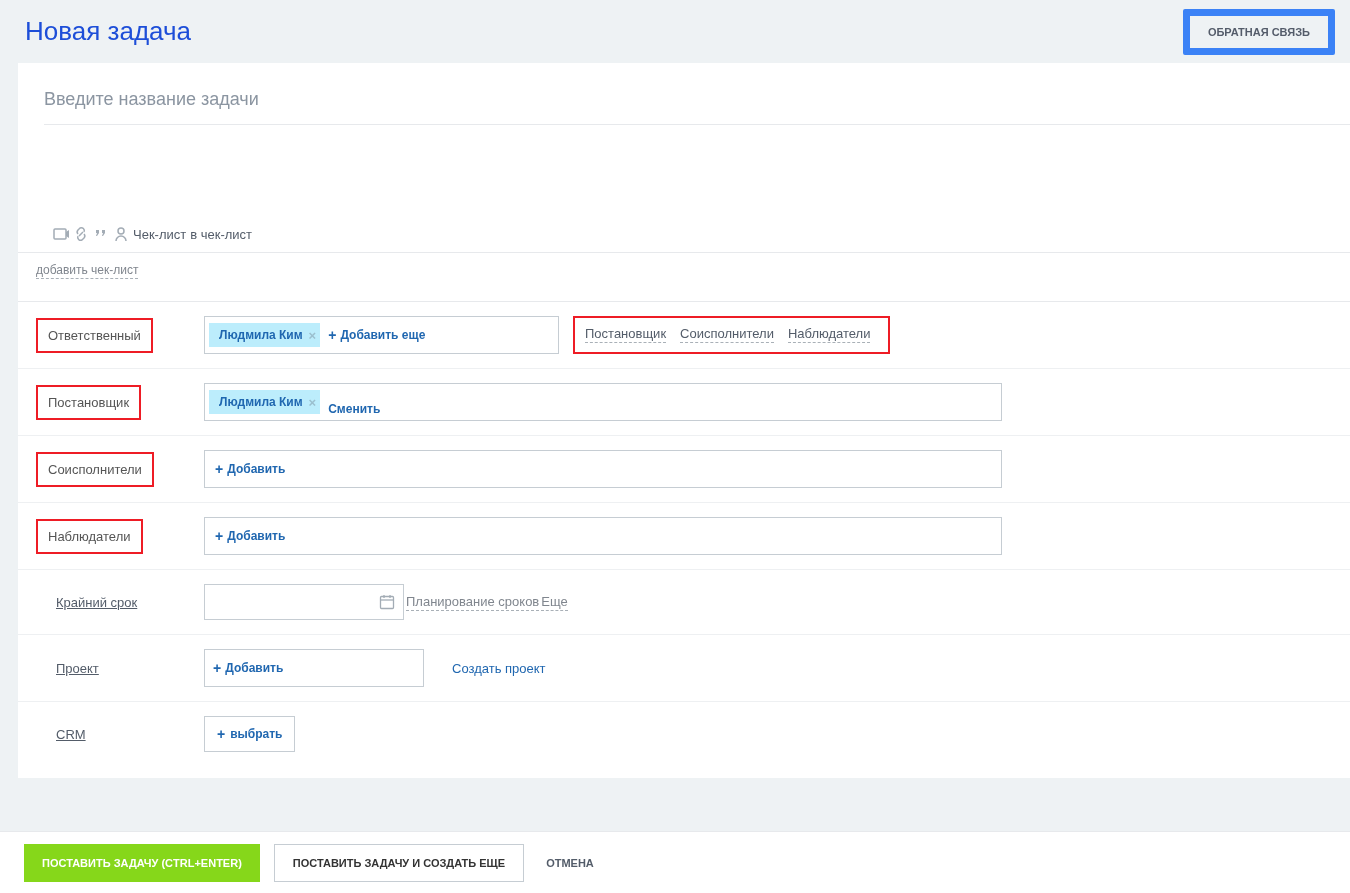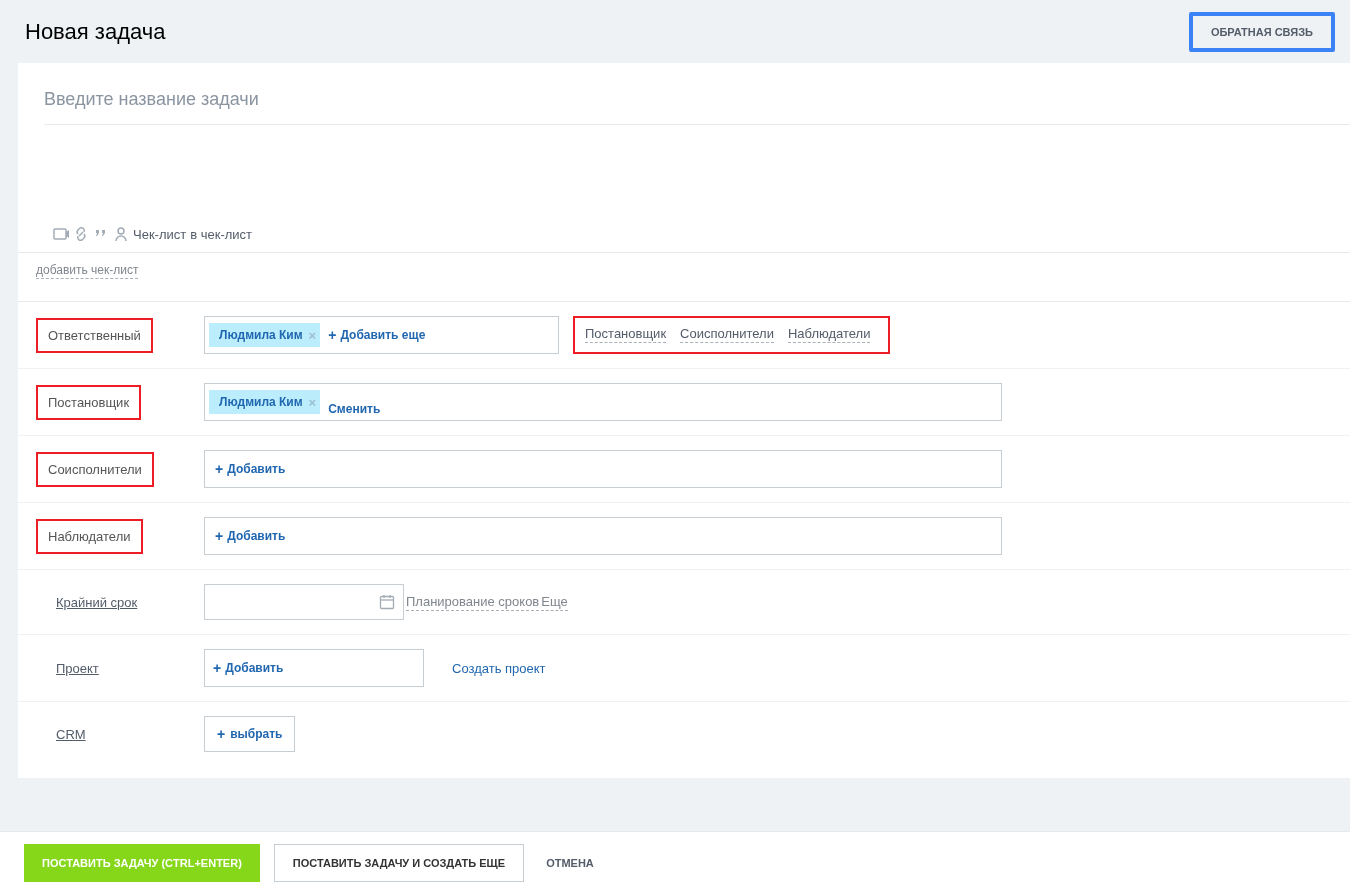--- a/index.html
+++ b/index.html
@@ -14,26 +14,26 @@
     position: relative;
   }
   .header {
     height: 63px;
     display: flex;
     align-items: center;
     justify-content: space-between;
     padding: 0 15px 0 25px;
   }
   .header-title {
-    font-size: 22px;
+    font-size: 26px;
     font-weight: 300;
-    color: #000000;
+    color: #1d4ed8;
   }
   .feedback-btn {
-    border: 4px solid #3b82f6;
+    border: 7px solid #3b82f6;
     background: #eef2f4;
     color: #545c6a;
     font-size: 11px;
     font-weight: bold;
     padding: 10px 18px;
     border-radius: 2px;
     cursor: pointer;
   }
   .main-panel {
     background: #fff;

